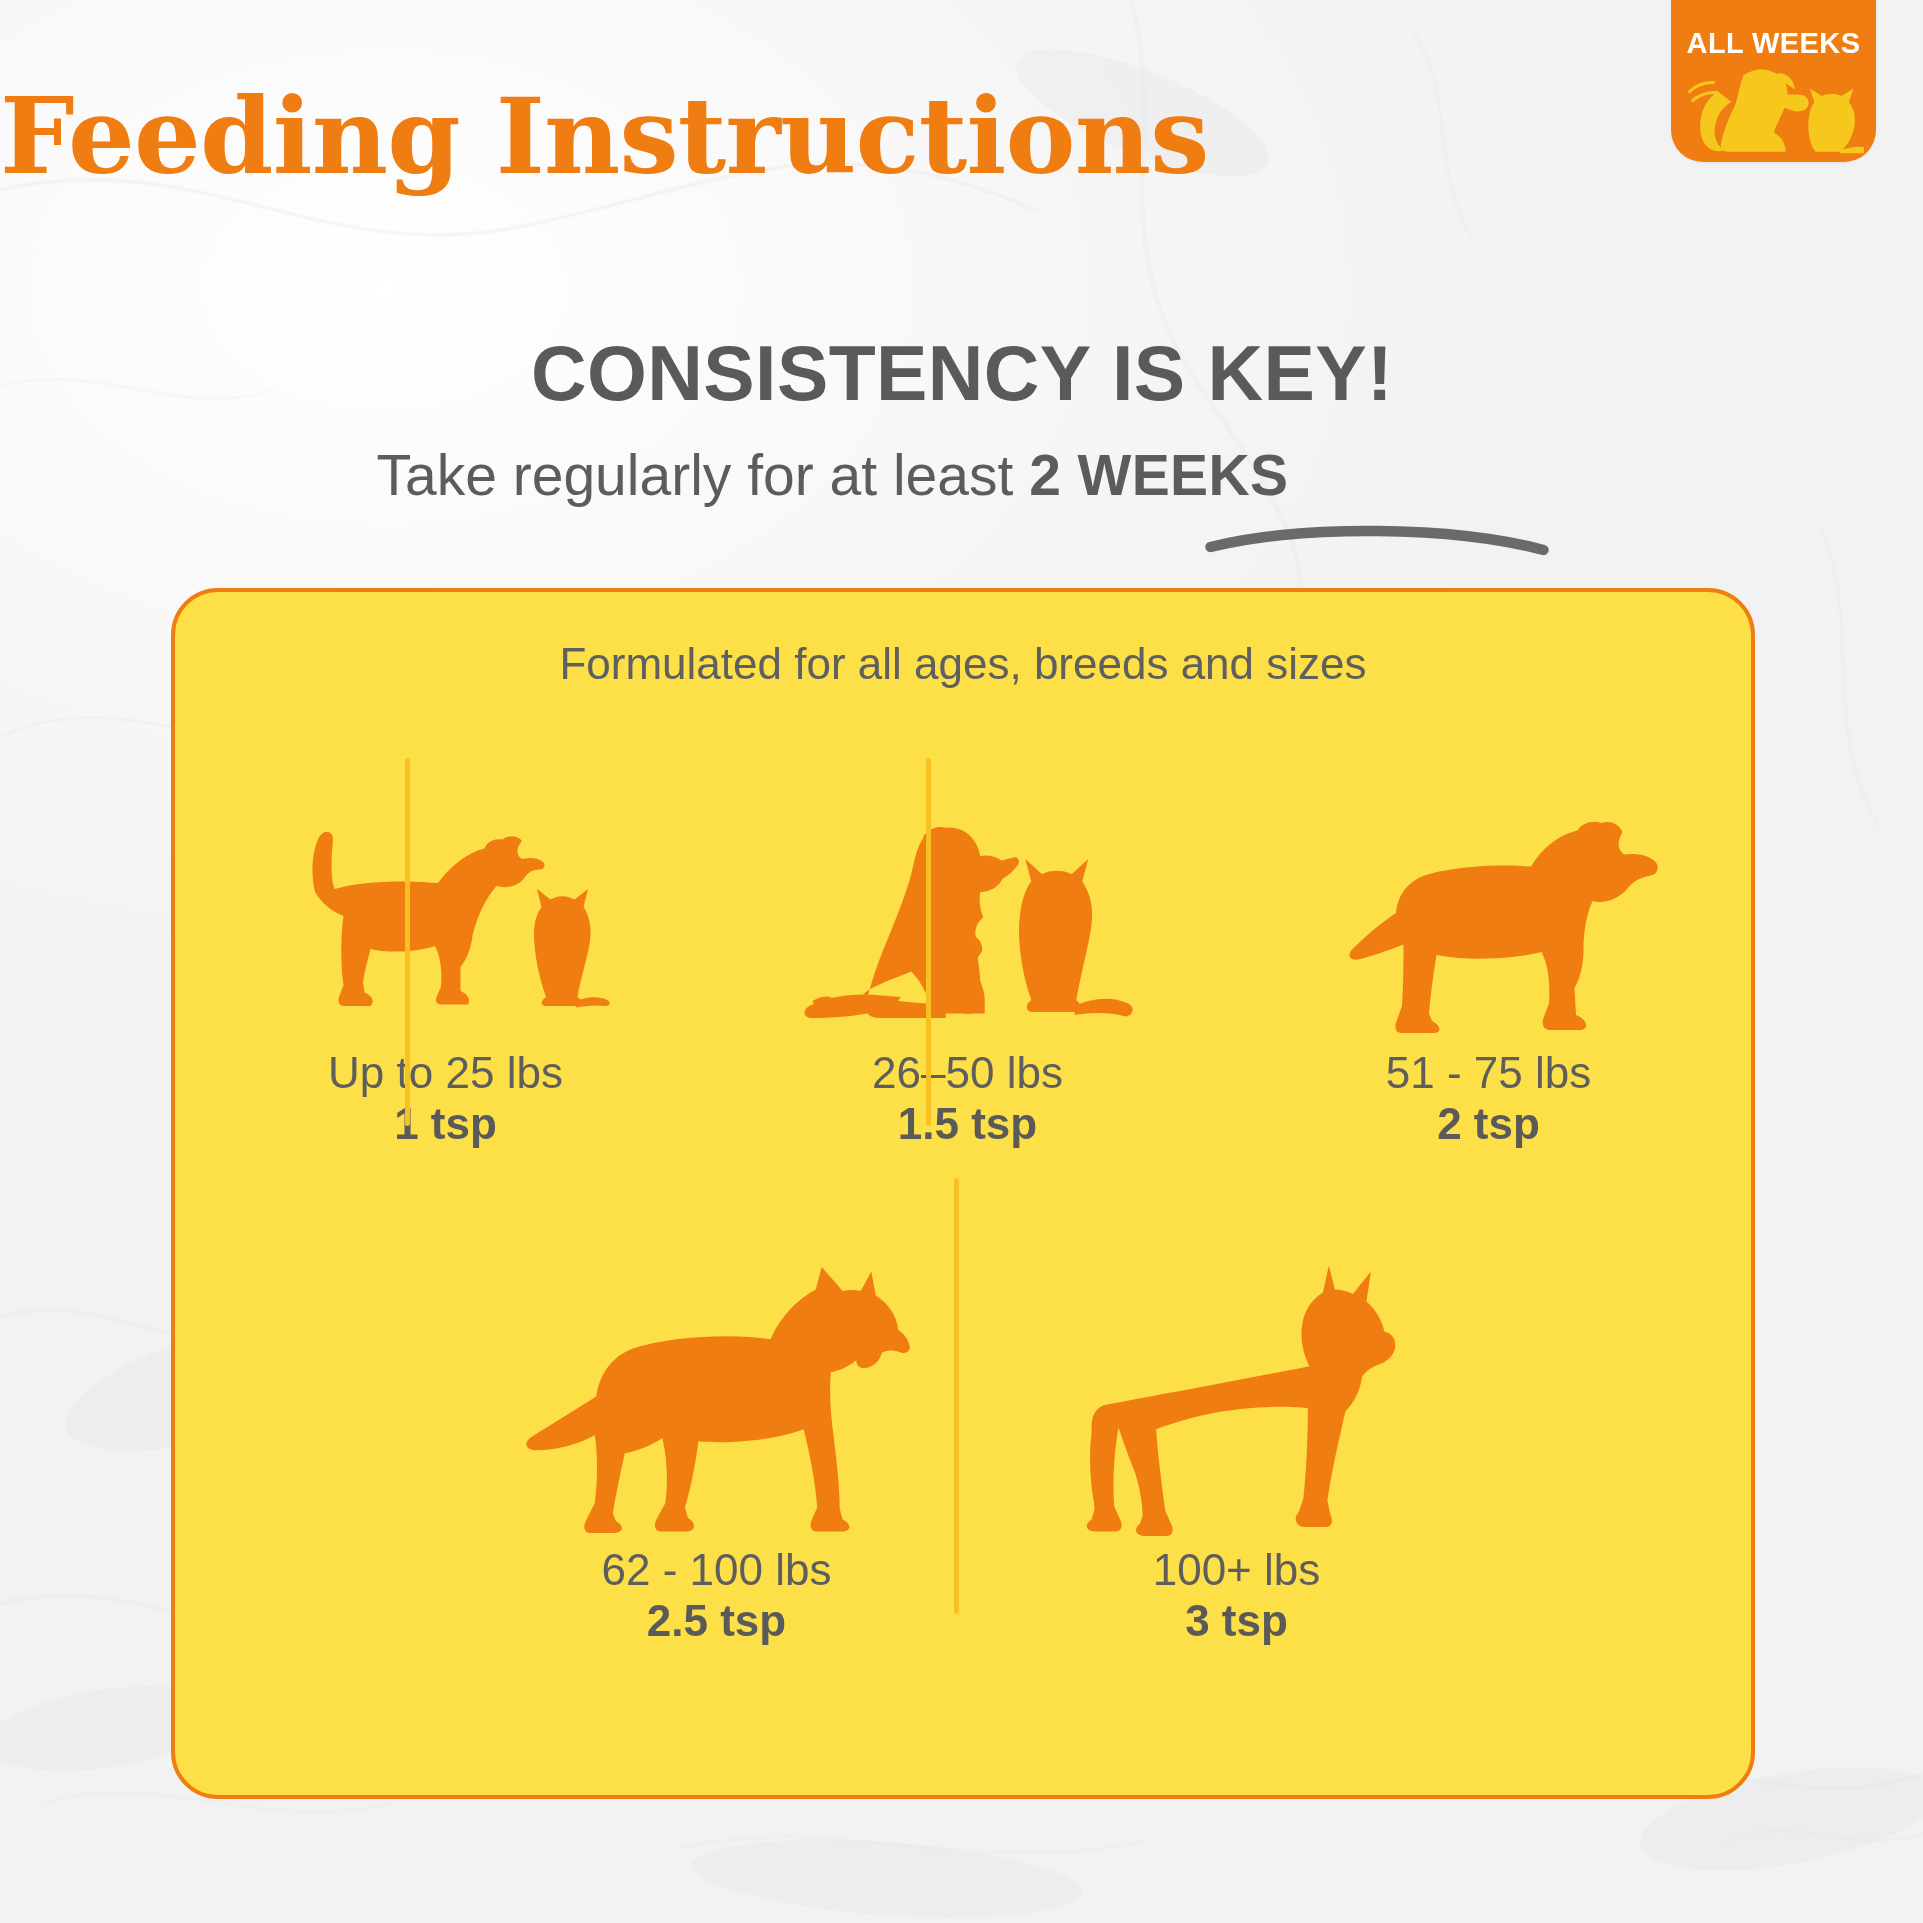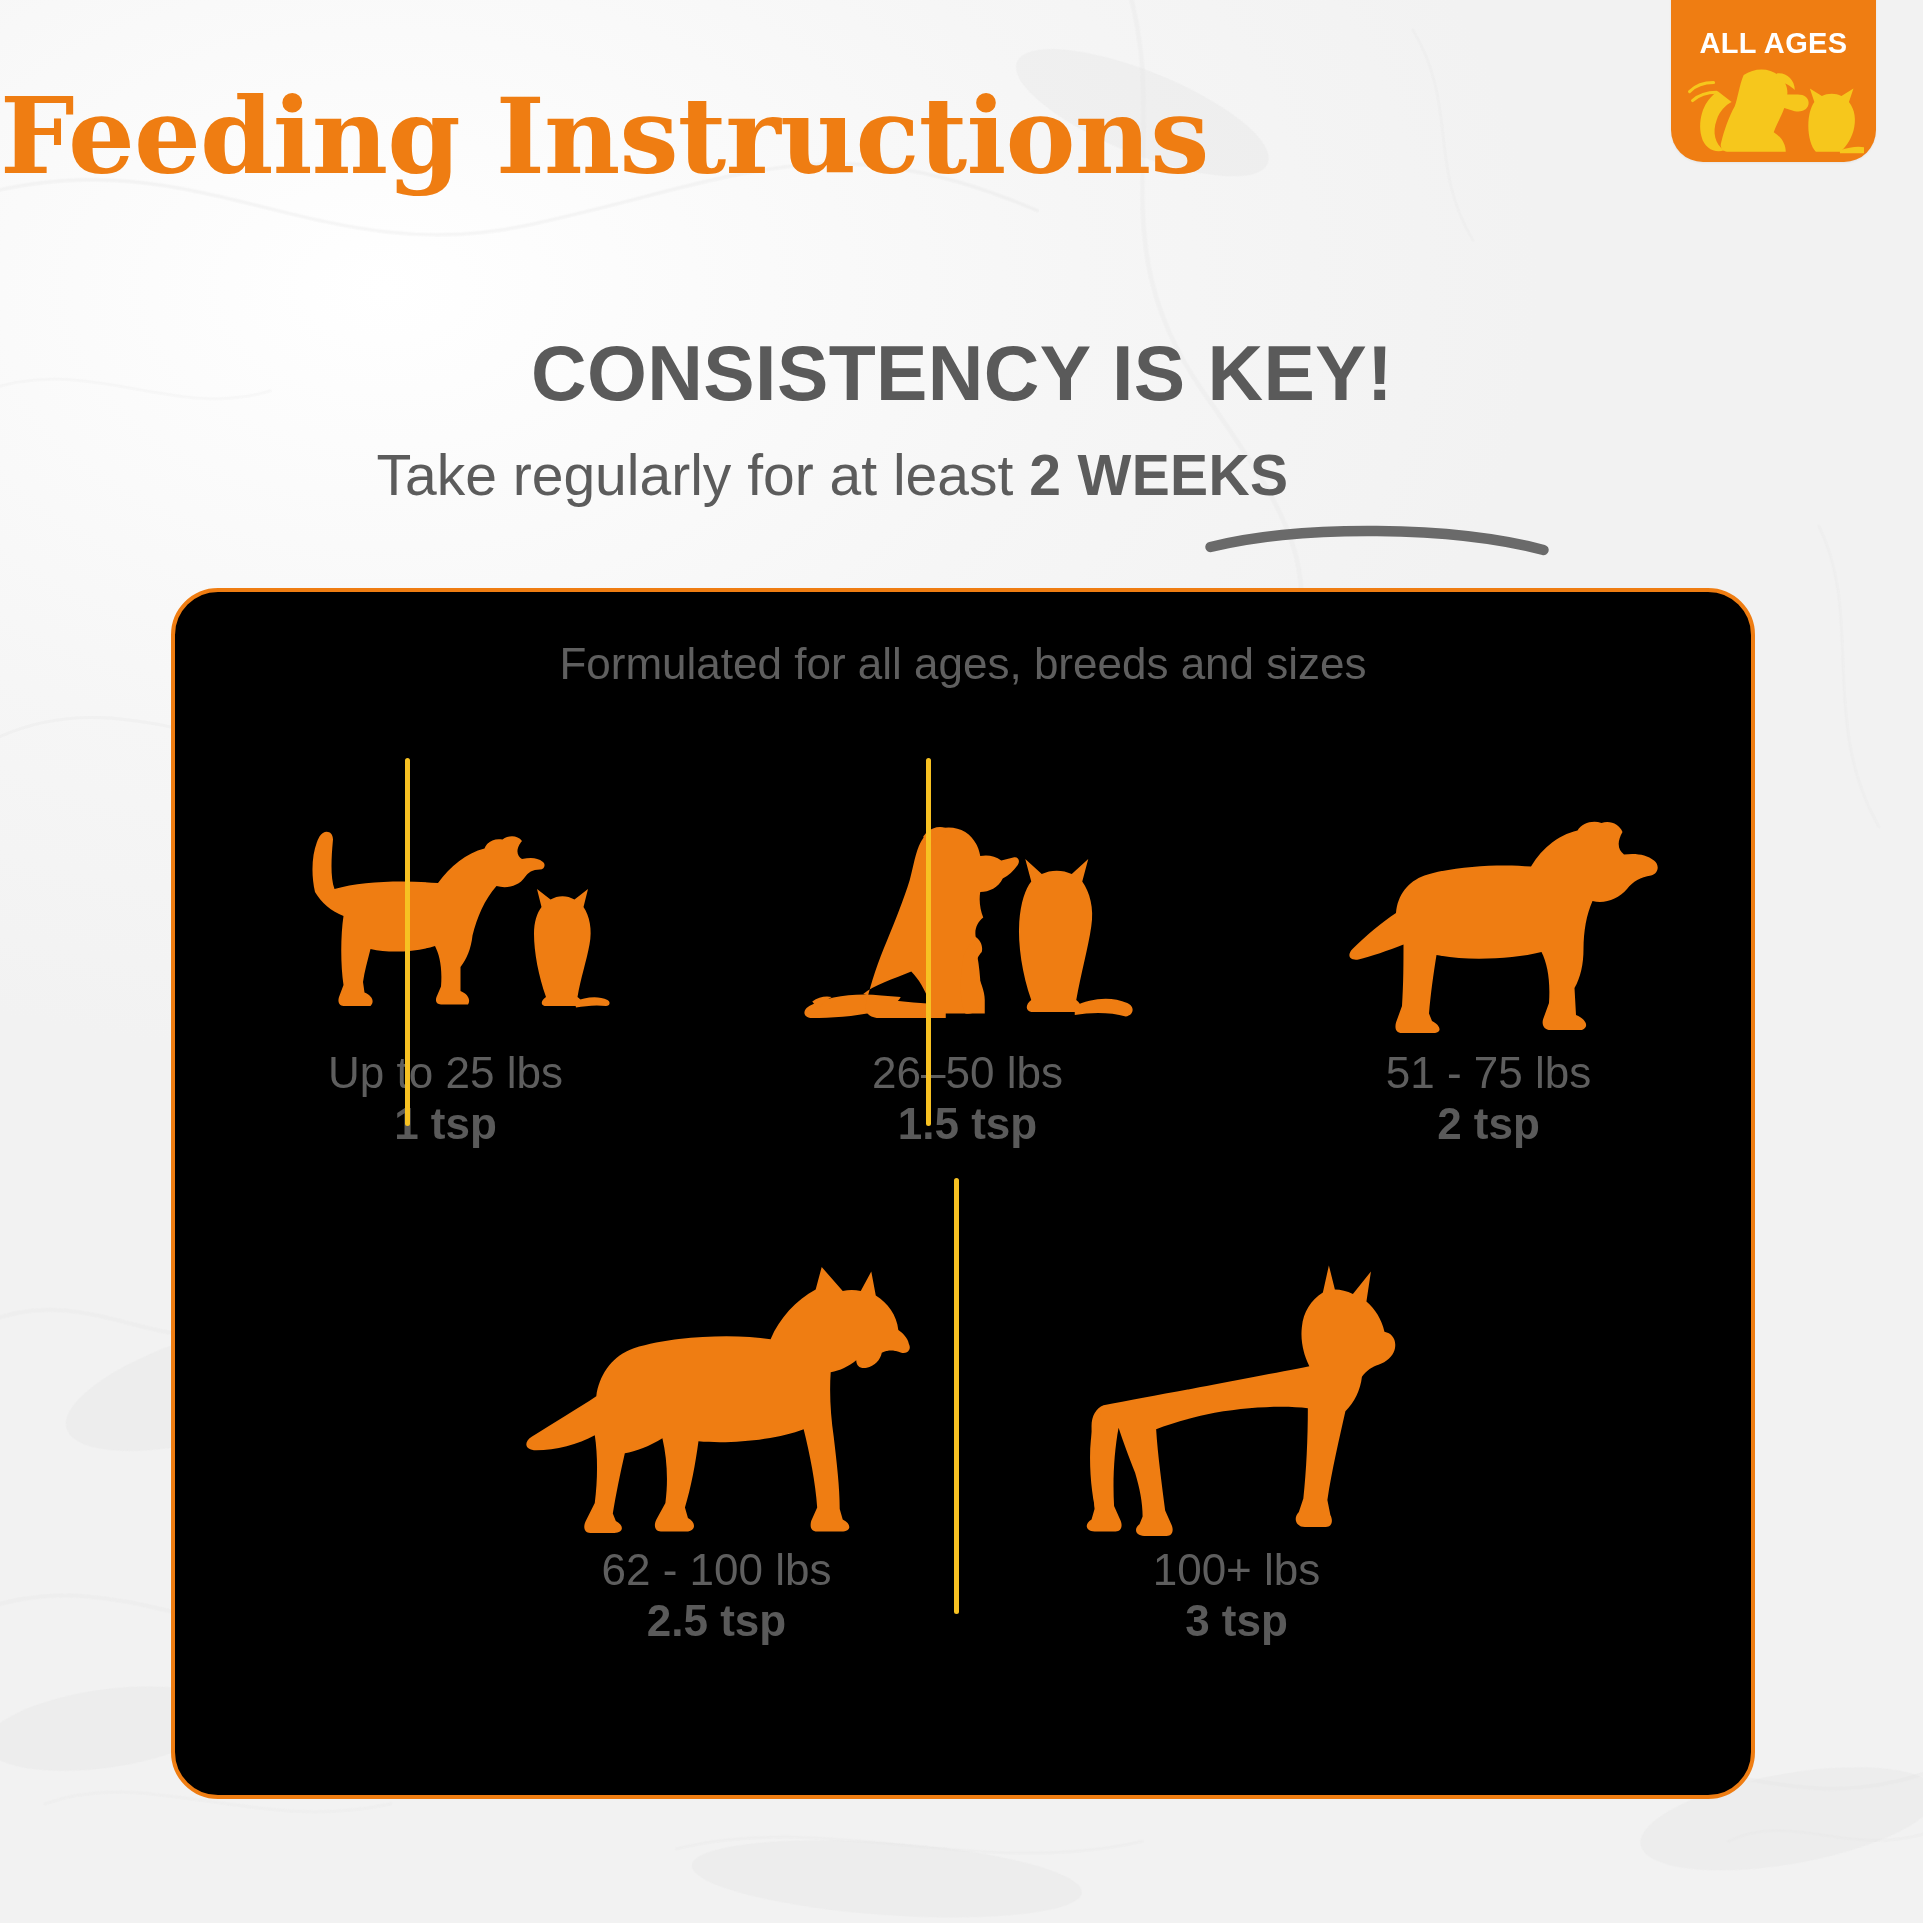--- a/index.html
+++ b/index.html
@@ -50,21 +50,21 @@
   #subline{
     position:absolute;left:0;top:442px;width:1665px;text-align:center;
     font-size:57px;color:#5c5c5c;z-index:4;white-space:nowrap;
   }
   #subline .strong{font-weight:bold;letter-spacing:0.4px;}
   #swoosh{position:absolute;left:1204px;top:514px;width:346px;height:45px;z-index:4;}
 
   
   #card{
     position:absolute;left:171px;top:588px;width:1584px;height:1211px;
-    background:#000000;border:4.5px solid #ef7d12;border-radius:47px;
+    background:#fde047;border:4.5px solid #ef7d12;border-radius:47px;
     box-sizing:border-box;z-index:3;
   }
   #card-subtitle{
     position:absolute;left:0;top:47px;width:100%;text-align:center;
     font-size:44px;color:#5f5f5f;
   }
 
   
   .row{position:absolute;left:0;width:100%;}
   #row1{top:225px;height:466px;padding-left:28px;}
@@ -103,21 +103,21 @@
       <ellipse cx="300" cy="1840" rx="220" ry="70" transform="rotate(-16 300 1840)"></ellipse>
       <ellipse cx="2380" cy="2420" rx="200" ry="60" transform="rotate(-10 2380 2420)"></ellipse>
       <ellipse cx="1520" cy="150" rx="180" ry="55" transform="rotate(22 1520 150)"></ellipse>
       <ellipse cx="140" cy="2300" rx="160" ry="52" transform="rotate(-8 140 2300)"></ellipse>
       <ellipse cx="1180" cy="2500" rx="260" ry="48" transform="rotate(4 1180 2500)"></ellipse>
     </g>
   </svg>
 </div>
 
 <div id="badge">
-  <div class="badge-text">ALL AGES</div>
+  <div class="badge-text">ALL WEEKS</div>
   <svg class="badge-art" viewBox="0 0 238 125">
     <g fill="#F6C71C">
 
       <path d="M6 38 C 14 30, 26 26, 38 26" stroke="#F6C71C" stroke-width="4" fill="none" stroke-linecap="round"></path>
       <path d="M10 50 C 18 43, 30 39, 42 39" stroke="#F6C71C" stroke-width="4" fill="none" stroke-linecap="round"></path>
 
       <path d="M44 38 C 26 48, 16 74, 22 98 C 26 114, 40 120, 52 116 C 40 108, 36 92, 42 76 C 46 64, 54 56, 62 52 Z"></path>
 
       <path d="M78 16 C 92 6, 112 6, 124 16 C 134 24, 137 34, 136 42
                L 150 42 C 160 42, 166 48, 164 56 C 162 63, 154 66, 146 64

